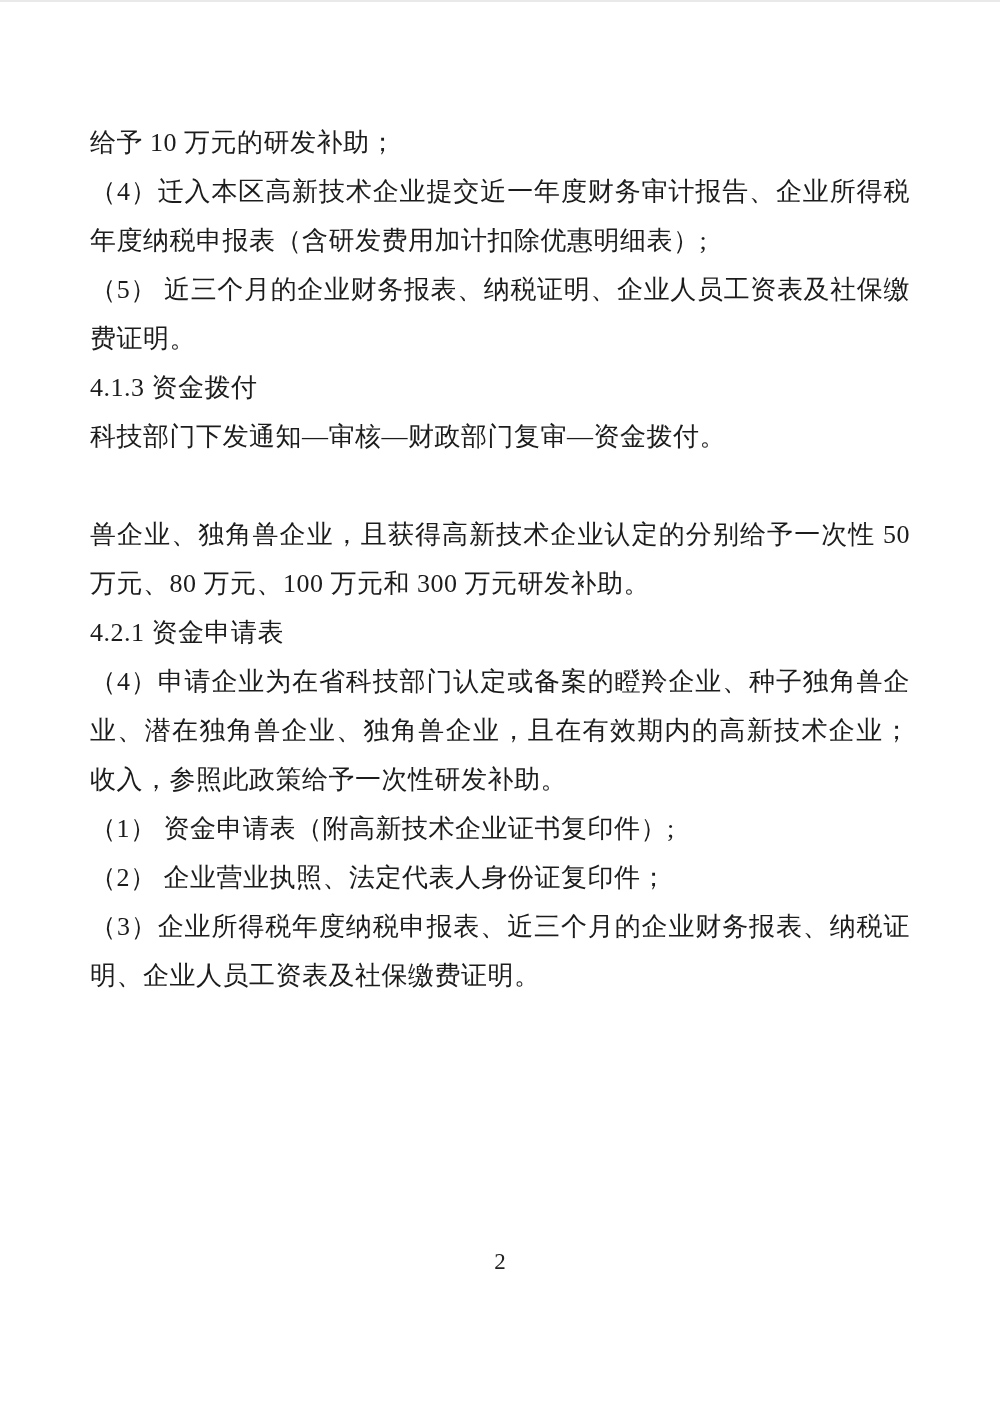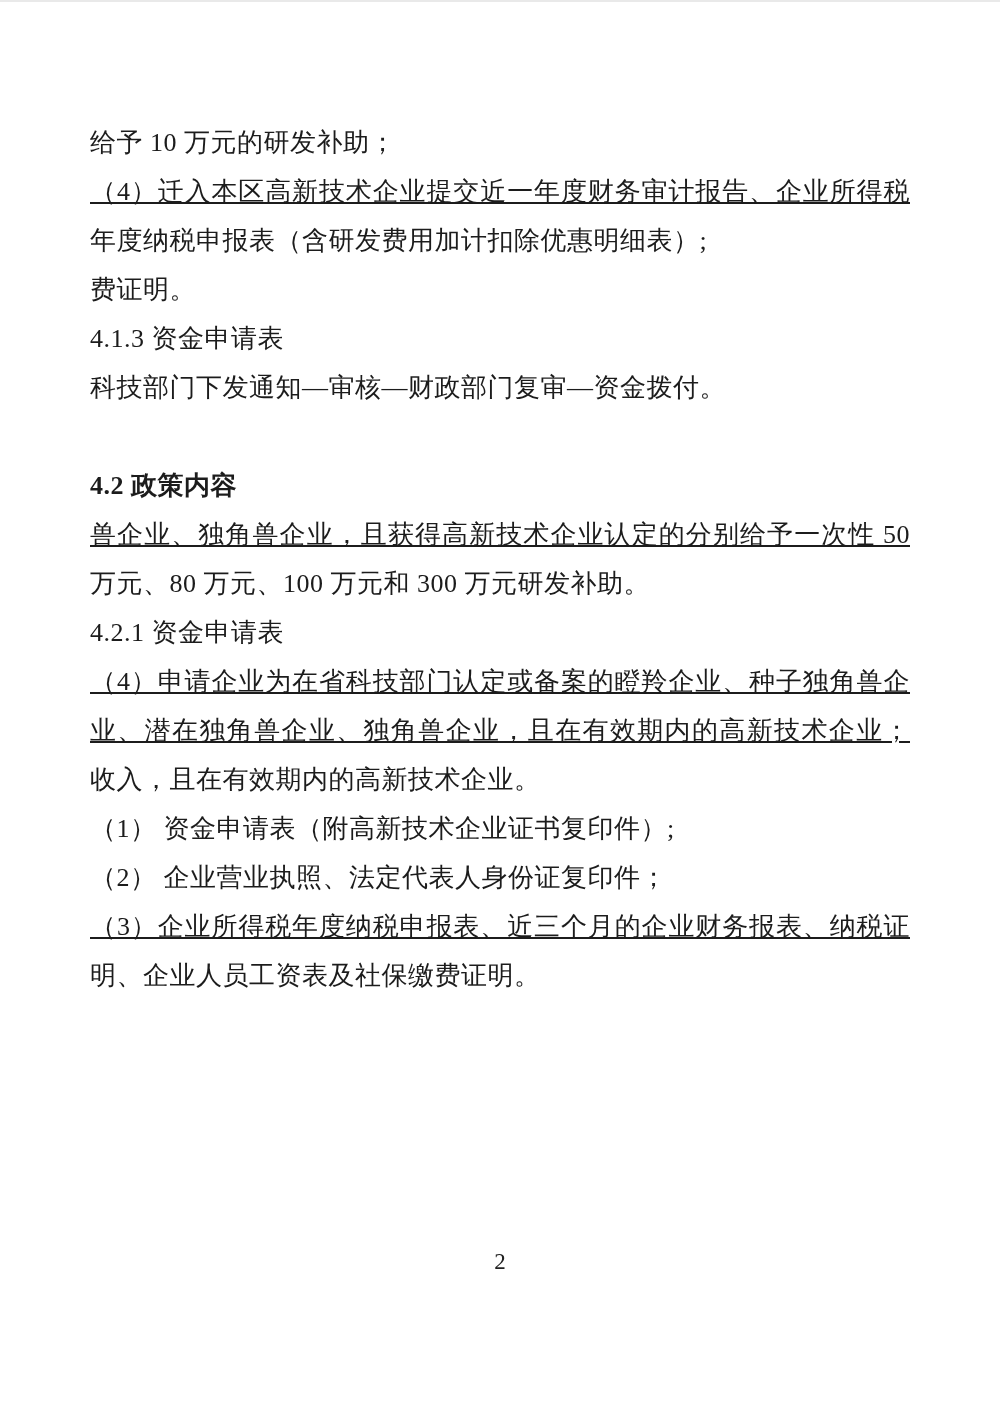--- a/index.html
+++ b/index.html
@@ -31,21 +31,20 @@
     height: 49px;
     letter-spacing: 0.5px;
     text-align: justify;
     text-align-last: left;
     text-justify: inter-character;
     white-space: nowrap;
   }
   .line.full {
     white-space: normal;
     text-align-last: justify;
-    text-decoration: underline;
   }
   .line.bold {
     font-weight: 700;
   }
   .line.blank {
     height: 49px;
   }
   .page-number {
     position: absolute;
     top: 1247px;
@@ -60,31 +59,31 @@
 </head>
 <body>
 
 <div class="page">
   <div class="page-top-edge"></div>
 
   <div class="text-block">
     <div class="line">给予 10 万元的研发补助；</div>
     <div class="line full">（4）迁入本区高新技术企业提交近一年度财务审计报告、企业所得税</div>
     <div class="line">年度纳税申报表（含研发费用加计扣除优惠明细表）;</div>
+    <div class="line full">（5） 近三个月的企业财务报表、纳税证明、企业人员工资表及社保缴</div>
     <div class="line">费证明。</div>
-    <div class="line">4.1.3 资金申请表</div>
+    <div class="line">4.1.3 资金拨付</div>
     <div class="line">科技部门下发通知—审核—财政部门复审—资金拨付。</div>
     <div class="line blank"></div>
-    <div class="line bold">4.2 政策内容</div>
     <div class="line full">兽企业、独角兽企业，且获得高新技术企业认定的分别给予一次性 50</div>
     <div class="line">万元、80 万元、100 万元和 300 万元研发补助。</div>
     <div class="line">4.2.1 资金申请表</div>
     <div class="line full">（4）申请企业为在省科技部门认定或备案的瞪羚企业、种子独角兽企</div>
     <div class="line full">业、潜在独角兽企业、独角兽企业，且在有效期内的高新技术企业；</div>
-    <div class="line">收入，且在有效期内的高新技术企业。</div>
+    <div class="line">收入，参照此政策给予一次性研发补助。</div>
     <div class="line">（1） 资金申请表（附高新技术企业证书复印件）;</div>
     <div class="line">（2） 企业营业执照、法定代表人身份证复印件；</div>
     <div class="line full">（3）企业所得税年度纳税申报表、近三个月的企业财务报表、纳税证</div>
     <div class="line">明、企业人员工资表及社保缴费证明。</div>
   </div>
 
   <div class="page-number">2</div>
 </div>
 
 </body></html>

